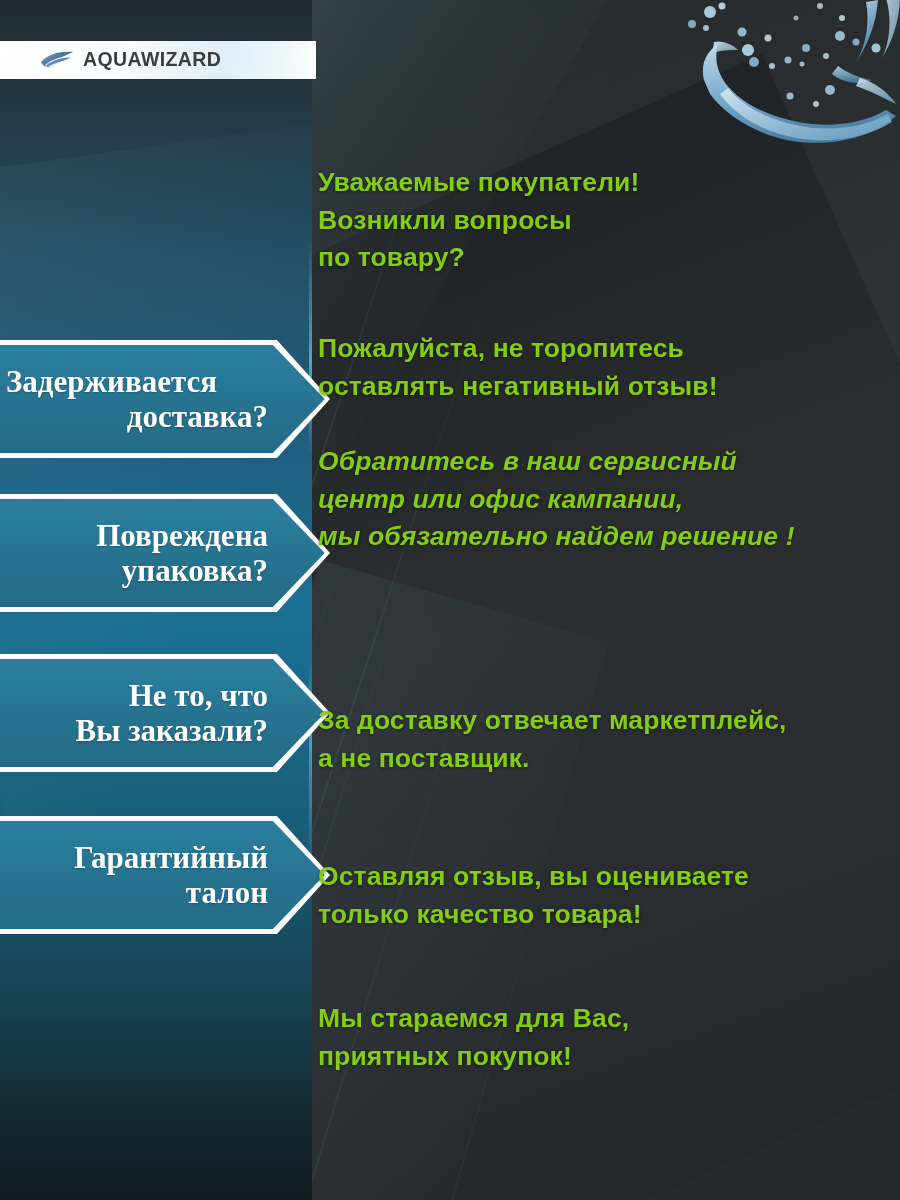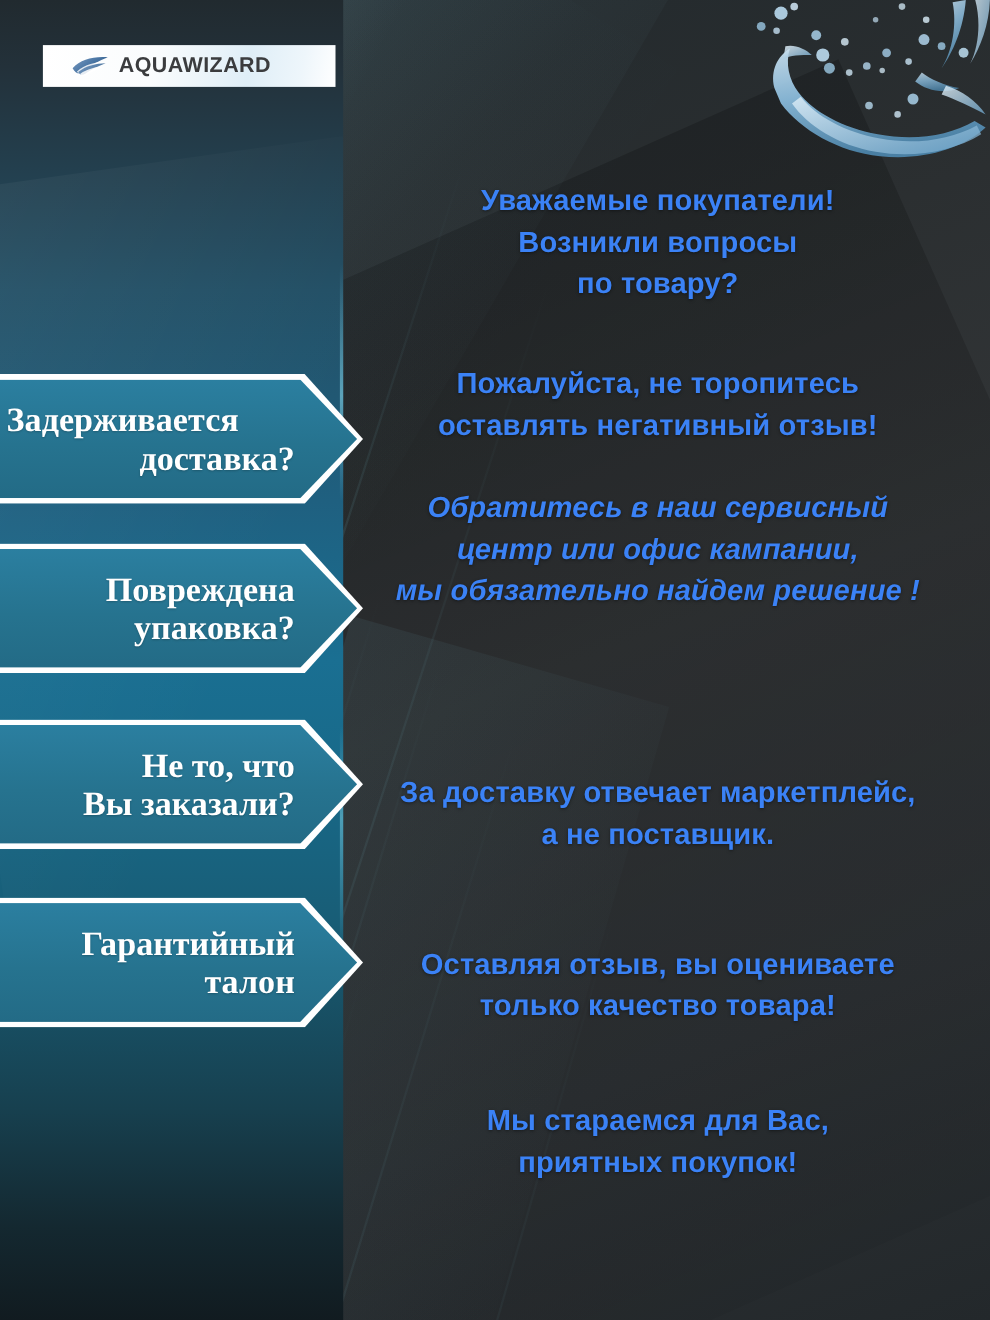--- a/index.html
+++ b/index.html
@@ -110,27 +110,26 @@
       rgba(140,225,245,0.0) 55%,
       rgba(140,225,245,0.45) 62%,
       rgba(140,225,245,0) 72%);
     pointer-events: none;
   }
 
   
   .logo-band {
     position: absolute;
     left: 0; top: 41px;
-    width: 266px; height: 38px;
+    width: 316px; height: 38px;
     background: linear-gradient(100deg, #ffffff 0%, #fafcfd 38%, #dfeef7 70%, #eef6fb 88%, #ffffff 100%);
     display: flex;
     align-items: center;
-    padding-left: 26px;
+    padding-left: 40px;
     box-sizing: border-box;
-    margin-left: 39px;
   }
   .logo-mark {
     width: 34px; height: 20px;
     flex: 0 0 auto;
     margin-right: 9px;
     display: block;
   }
   .logo-text {
     font-family: "Liberation Sans", sans-serif;
     font-weight: bold;
@@ -182,22 +181,22 @@
   }
   .al-left   { text-align: left; }
   .al-right  { text-align: right; }
   .al-center { text-align: right; }
 
   
   .copy {
     position: absolute;
     right: 22px;
     width: 560px;
-    text-align: center;
-    color: #3b82f6;
+    text-align: left;
+    color: #84cc16;
     font-family: "Liberation Sans", sans-serif;
     font-weight: bold;
     font-size: 26.5px;
     line-height: 1.42;
     letter-spacing: 0.1px;
     text-shadow: 0 1px 3px rgba(0,0,0,0.45);
     white-space: pre-line;
   }
 
   

